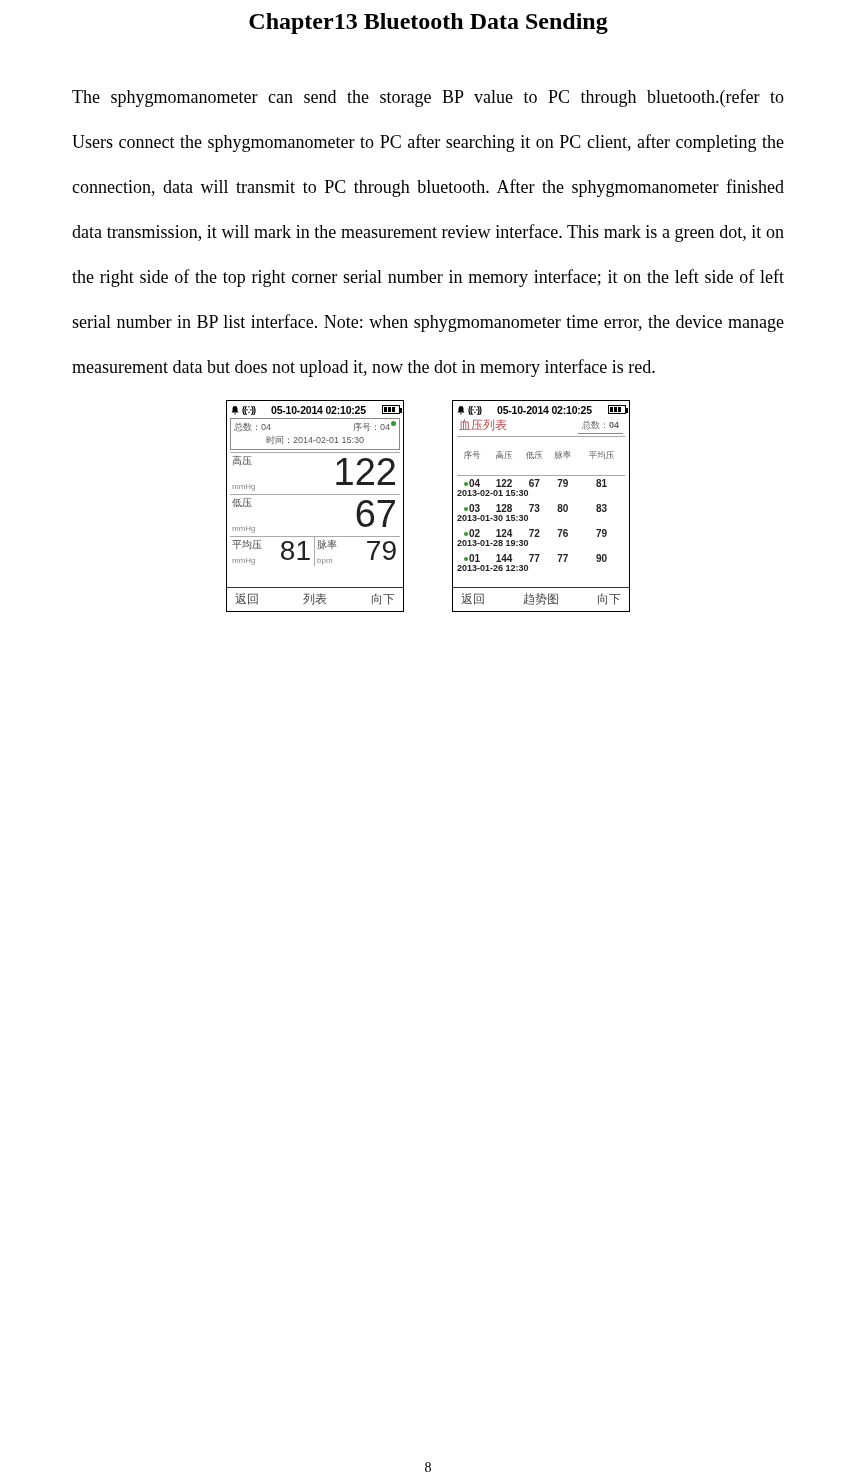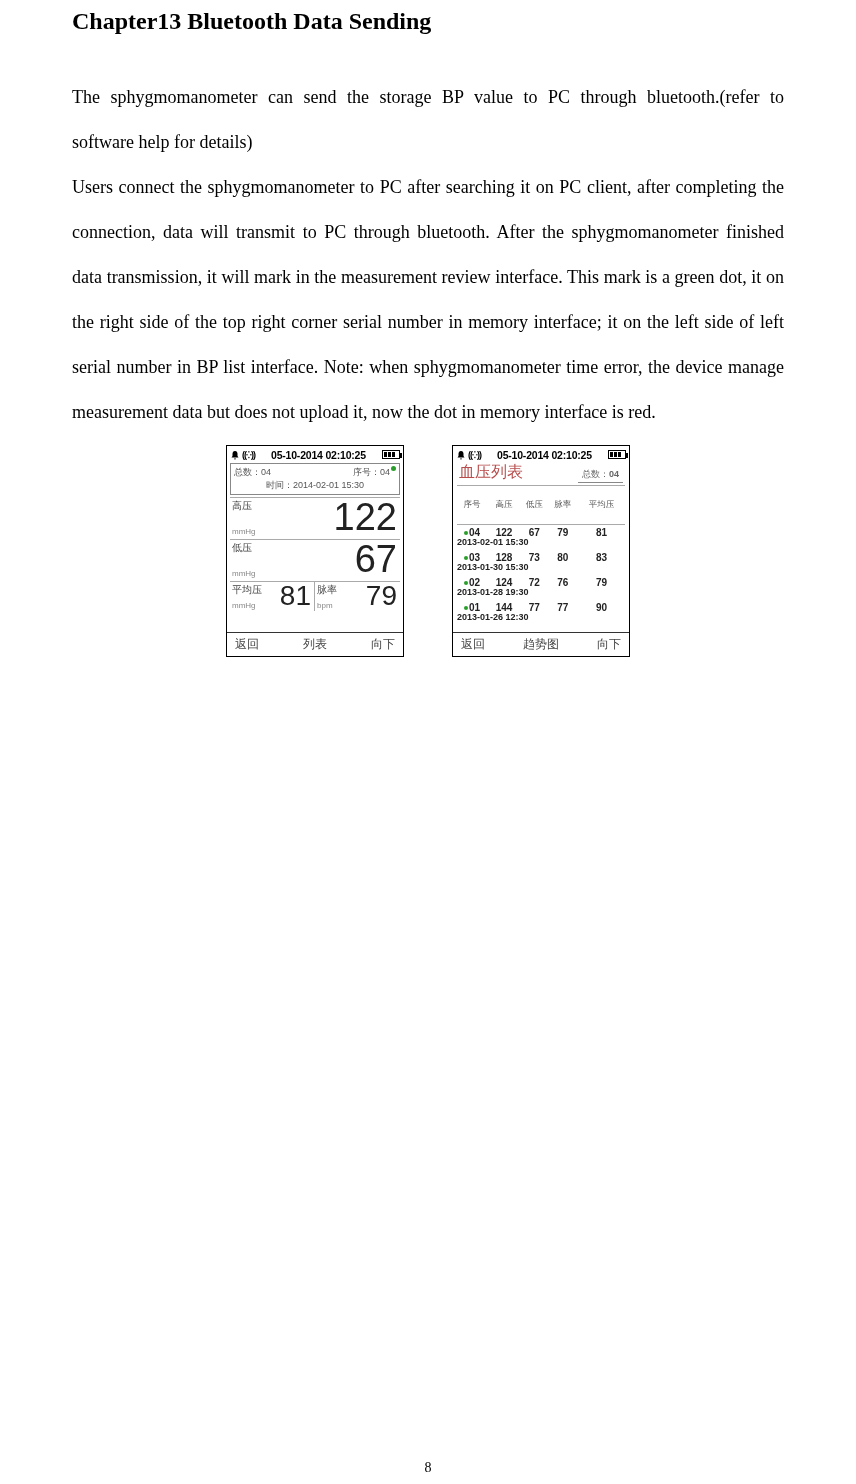--- a/index.html
+++ b/index.html
@@ -6,21 +6,21 @@
     body {
       width: 856px;
       height: 1484px;
       background: #fff;
       font-family: "Times New Roman", serif;
       color: #000;
       position: relative;
       padding: 0 72px;
     }
     .chapter-title {
-      text-align: left;
+      text-align: center;
       font-size: 24px;
       font-weight: bold;
       margin-top: 8px;
       margin-bottom: 40px;
     }
     .body-text {
       font-size: 18px;
       line-height: 2.5;
       text-align: justify;
     }
@@ -85,21 +85,21 @@
     .reading-val.big { font-size: 38px; }
     .half { width: 50%; display: flex; }
     .bottom-bar-a {
       position: absolute; bottom: 0; left: 0; right: 0;
       border-top: 1.5px solid #333; display: flex; justify-content: space-between;
       padding: 3px 8px; font-size: 12px; color: #444;
     }
 
     
     .listB-title-row { display: flex; align-items: flex-end; padding: 0 6px; margin-top: 1px; }
-    .listB-title { color: #b84c4c; font-size: 16px; }
+    .listB-title { color: #b84c4c; font-size: 12px; }
     .listB-total { margin-left: auto; font-size: 9px; color: #666; border-bottom: 1px solid #888; padding: 1px 4px; }
     .listB-header {
       display: flex; font-size: 8.5px; color: #555; border-top: 1px solid #aaa;
       border-bottom: 1px solid #aaa; margin: 2px 4px 0 4px; padding: 13px 0;
     }
     .listB-header span, .listB-row .cells span { text-align: center; }
     .col-seq { width: 18%; }
     .col-hi { width: 20%; }
     .col-lo { width: 16%; }
     .col-pr { width: 18%; }
@@ -120,21 +120,20 @@
       font-size: 14px; font-family: "Times New Roman", serif;
     }
   </style>
 </head>
 <body>
 
 <h1 class="chapter-title">Chapter13 Bluetooth Data Sending</h1>
 
 <div class="body-text">
   <div class="p1">The sphygmomanometer can send the storage BP value to PC through bluetooth.(refer to</div>
-  <div class="p1b">software help for details)</div>
   <div class="p2">Users connect the sphygmomanometer to PC after searching it on PC client, after completing the connection, data will transmit to PC through bluetooth. After the sphygmomanometer finished data transmission, it will mark in the measurement review interface. This mark is a green dot, it on the right side of the top right corner serial number in memory interface; it on the left side of left serial number in BP list interface. Note: when sphygmomanometer time error, the device manage measurement data but does not upload it, now the dot in memory interface is red.</div>
 </div>
 
 <div class="screens">
 
   <div class="device">
     <div class="status-bar">
       <svg class="bell" viewBox="0 0 10 10">
           <path d="M5 1 C3 1 2.5 2.5 2.5 4 L2.5 6 L1.5 7.5 L8.5 7.5 L7.5 6 L7.5 4 C7.5 2.5 7 1 5 1 Z M4 8.5 A1 1 0 0 0 6 8.5 Z" fill="#000"></path>
         </svg>

